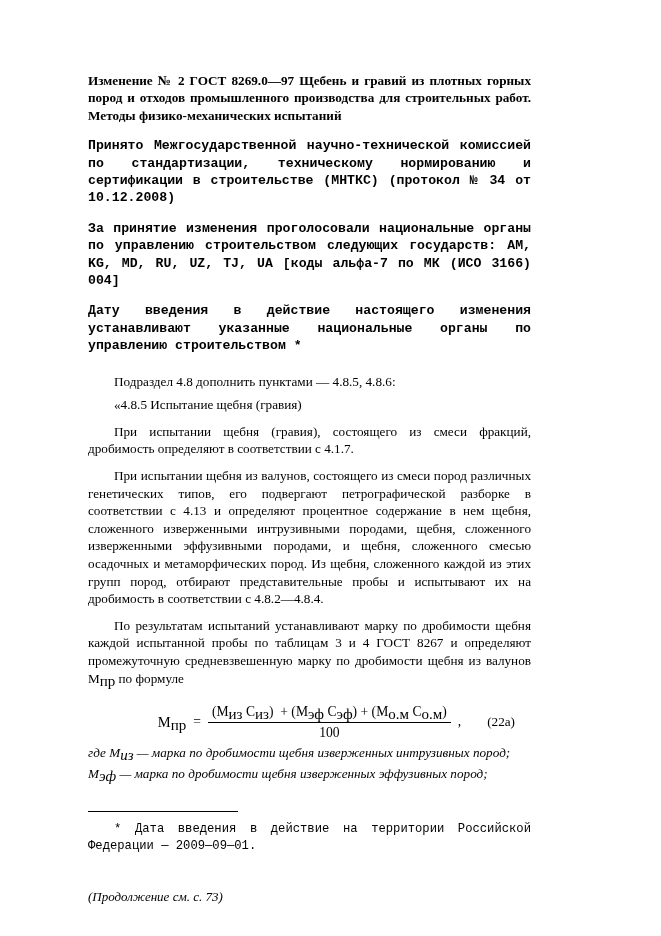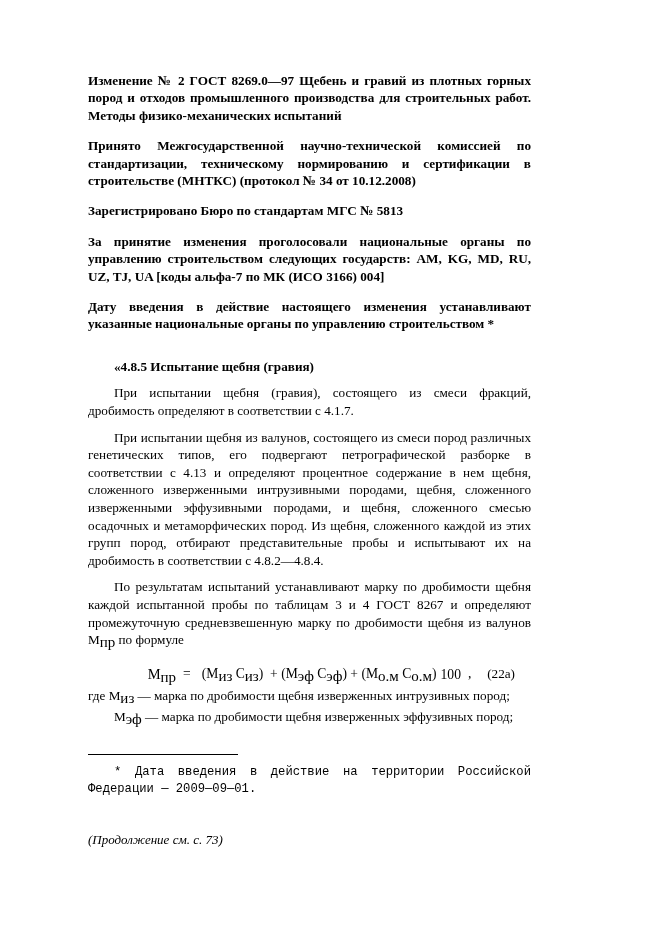--- a/index.html
+++ b/index.html
@@ -31,34 +31,35 @@
     padding: 0;
   }
   .blk {
     font-size: 13.2px;
     line-height: 17.4px;
     text-align: justify;
     font-weight: bold;
   }
   .blk + .blk {
     margin-top: 13px;
+    font-family: Liberation Mono, monospace;
   }
   .para {
     font-size: 13.2px;
     line-height: 17.6px;
     text-align: justify;
     text-indent: 26px;
     margin-top: 9px;
   }
   .section-title {
     font-size: 13.2px;
     line-height: 17.6px;
-    font-weight: bold;
+    font-weight: normal;
     text-indent: 26px;
-    margin-top: 16px;
+    margin-top: 6px;
   }
   .spacer-md { height: 9px; }
 
   
   .formula-row {
     display: flex;
     align-items: center;
     justify-content: center;
     margin-top: 16px;
     position: relative;
@@ -68,21 +69,21 @@
   .formula-core {
     display: flex;
     align-items: center;
     gap: 7px;
   }
   .fr-lhs {
     font-size: 14.5px;
   }
   .frac {
     display: inline-flex;
-    flex-direction: row;
+    flex-direction: column;
     align-items: center;
   }
   .frac .num {
     padding: 0 4px 2px 4px;
     font-size: 13.6px;
     white-space: nowrap;
   }
   .frac .bar {
     height: 1px;
     background: #000;
@@ -101,23 +102,23 @@
     font-size: 15px;
     vertical-align: baseline;
     position: relative;
     top: 3px;
   }
   .where-line {
     font-size: 13.2px;
     line-height: 18px;
     text-indent: 0;
     margin-top: 2px;
+    font-style: italic;
   }
   .where-line.indented {
-    margin-left: 26px;
   }
   .footnote-rule {
     width: 150px;
     height: 1px;
     background: #000;
     margin-top: 28px;
     margin-bottom: 9px;
   }
   .footnote {
     font-size: 12.2px;
@@ -135,28 +136,28 @@
 </head>
 <body>
 
 <div class="page">
   <div class="doc-body">
 
     <p class="blk">Изменение № 2 ГОСТ 8269.0—97 Щебень и гравий из плотных горных пород и отходов промышленного производства для строительных работ. Методы физико-механических испытаний</p>
 
     <p class="blk">Принято Межгосударственной научно-технической комиссией по стандартизации, техническому нормированию и сертификации в строительстве (МНТКС) (протокол № 34 от 10.12.2008)</p>
 
-    <p class="blk">Зарегистрировано Бюро по стандартам МГС № 5813</p>
 
     <p class="blk">За принятие изменения  проголосовали национальные органы по управлению строительством следующих государств: AM, KG, MD, RU,  UZ, TJ, UA  [коды  альфа-7 по МК (ИСО 3166) 004]</p>
 
     <p class="blk">Дату введения в действие настоящего изменения устанавливают указанные национальные органы по управлению строительством *</p>
 
     <div class="spacer-md"></div>
 
+    <p class="para">Подраздел 4.8 дополнить пунктами — 4.8.5, 4.8.6:</p>
 
     <p class="section-title">«4.8.5 Испытание щебня (гравия)</p>
 
     <p class="para">При испытании щебня (гравия), состоящего из смеси фракций, дробимость определяют в соответствии с 4.1.7.</p>
 
 
     <p class="para">При испытании щебня из валунов, состоящего из смеси пород различных генетических типов, его подвергают петрографической разборке в соответствии с 4.13 и определяют процентное содержание в нем щебня, сложенного изверженными интрузивными породами, щебня, сложенного изверженными эффузивными породами, и щебня, сложенного смесью осадочных и метаморфических пород. Из щебня, сложенного каждой из этих групп пород, отбирают представительные пробы и испытывают их на дробимость в соответствии с 4.8.2—4.8.4.</p>
 
     <p class="para"><span>По результатам испытаний устанавливают марку по дробимости щебня каждой испытанной пробы по таблицам 3 и 4 ГОСТ 8267 и определяют промежуточную средневзвешенную марку по дробимости щебня из валунов М</span><sub>пр</sub><span> по формуле</span></p>
 

